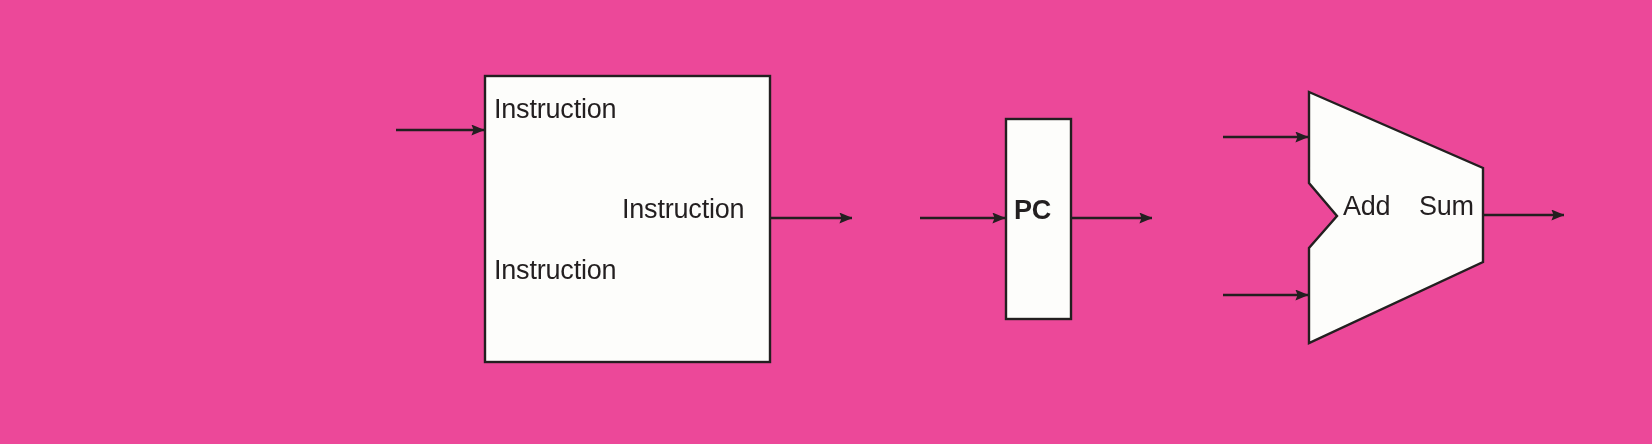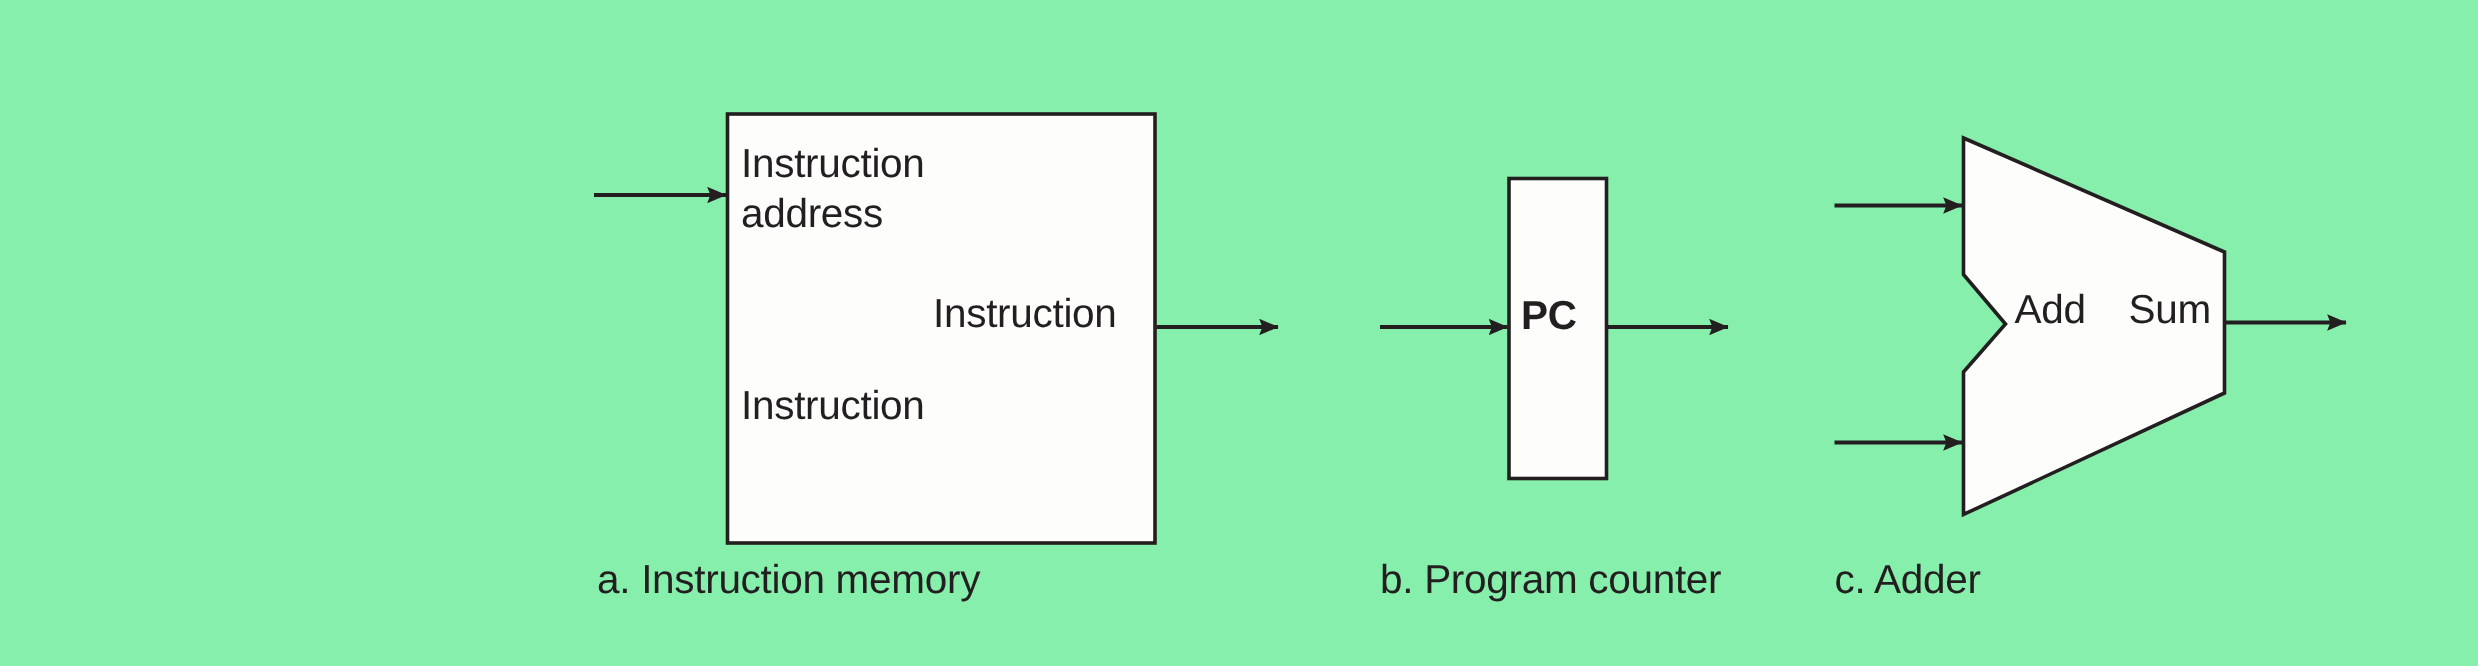--- a/index.html
+++ b/index.html
@@ -7,21 +7,21 @@
     padding: 0;
     background: #ffffff;
   }
   body {
     font-family: "Liberation Sans", sans-serif;
   }
   #canvas {
     position: relative;
     width: 1652px;
     height: 444px;
-    background: #86efac;
+    background: #ec4899;
     overflow: hidden;
   }
   #diagram-svg {
     position: absolute;
     left: 0;
     top: 0;
     width: 1652px;
     height: 444px;
   }
   .shape-fill {
@@ -90,32 +90,28 @@
     <line x1="1223" y1="137" x2="1308" y2="137" class="conn-line" marker-end="url(#ah)"></line>
 
     <line x1="1223" y1="295" x2="1308" y2="295" class="conn-line" marker-end="url(#ah)"></line>
 
     <line x1="1482" y1="215" x2="1564" y2="215" class="conn-line" marker-end="url(#ah)"></line>
 
   </svg>
 
   <div class="lbl" style="left:494px; top:93px;">Instruction</div>
 
-  <div class="lbl" style="left:494px; top:126px;">address</div>
 
   <div class="lbl" style="left:622px; top:193px;">Instruction</div>
 
   <div class="lbl bold" style="left:494px; top:254px;">Instruction</div>
 
 
   <div class="lbl" style="left:1014px; top:194px;font-weight:bold;">PC</div>
 
   <div class="lbl bold" style="left:1343px; top:190px;">Add</div>
 
   <div class="lbl" style="left:1419px; top:190px;">Sum</div>
 
-  <div class="caption" style="left:398px; top:371px;">a. Instruction memory</div>
 
-  <div class="caption" style="left:920px; top:371px;">b. Program counter</div>
 
-  <div class="caption" style="left:1223px; top:371px;">c. Adder</div>
 
 </div>
 
 </body></html>

